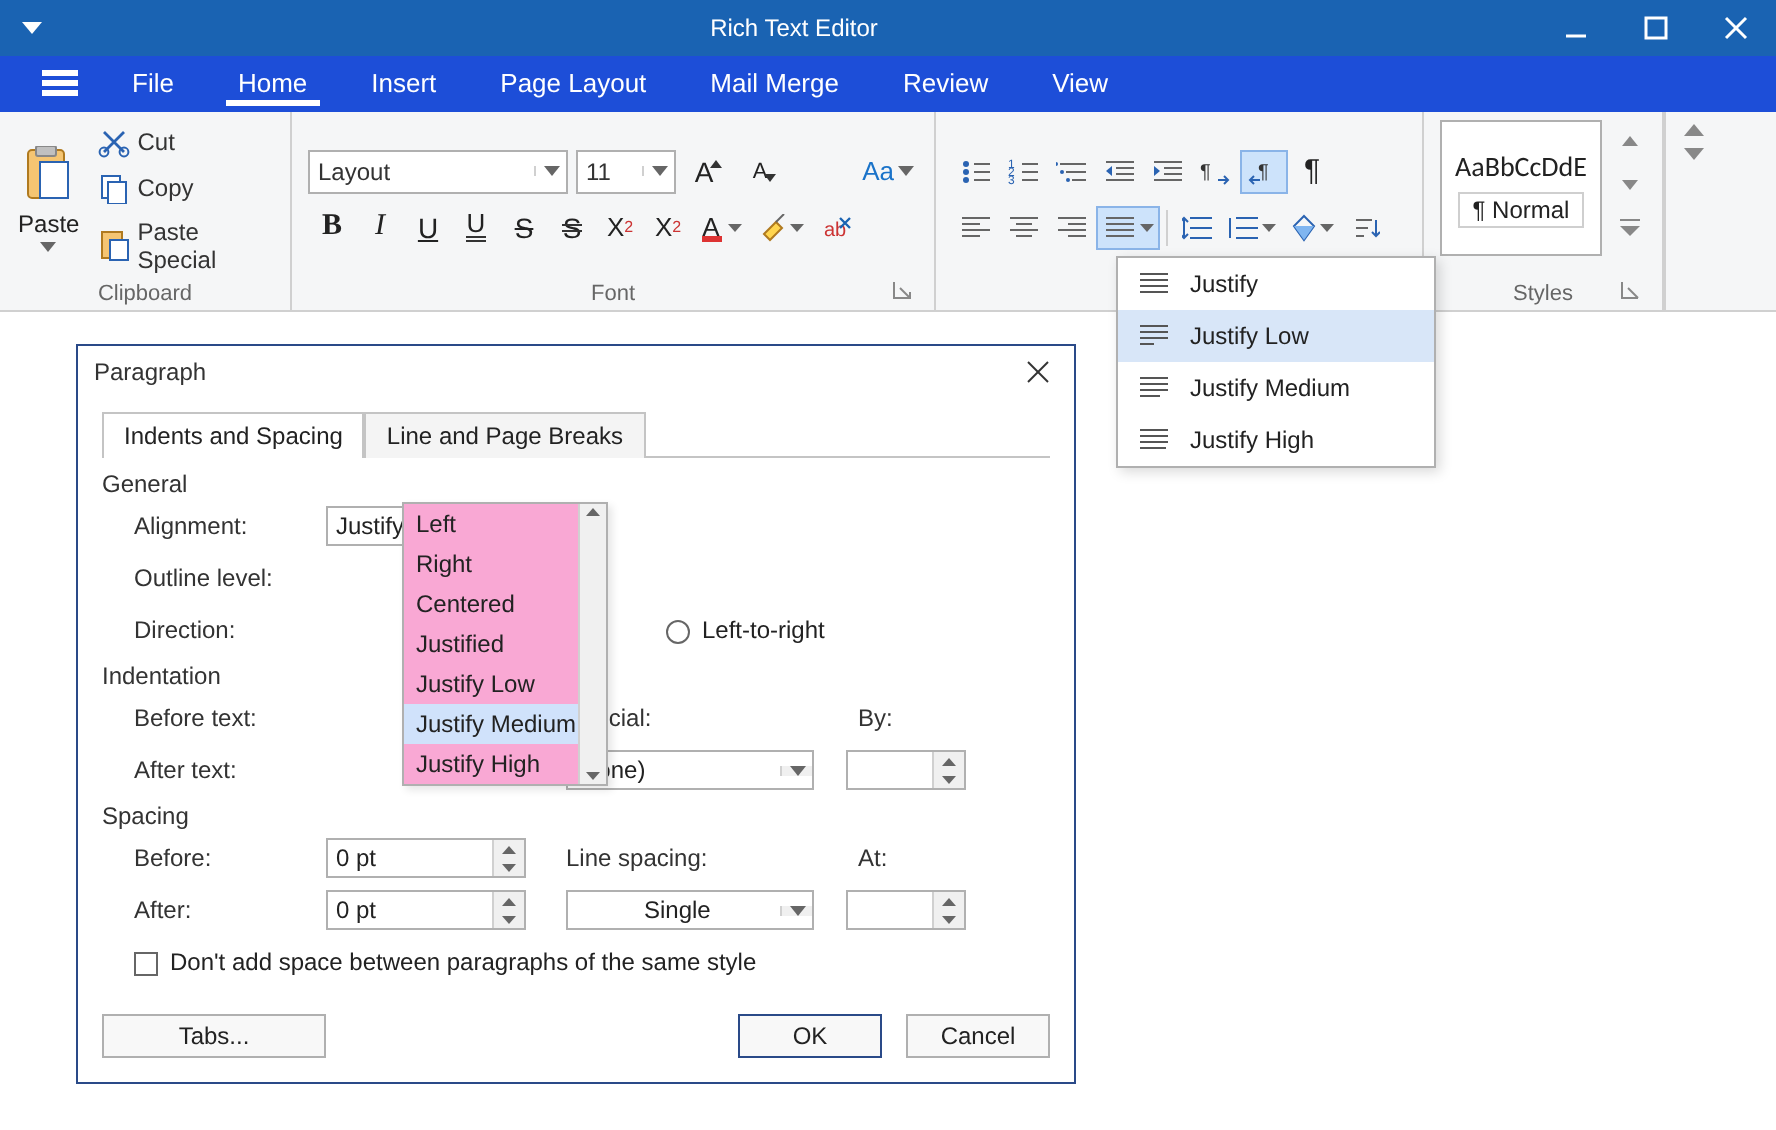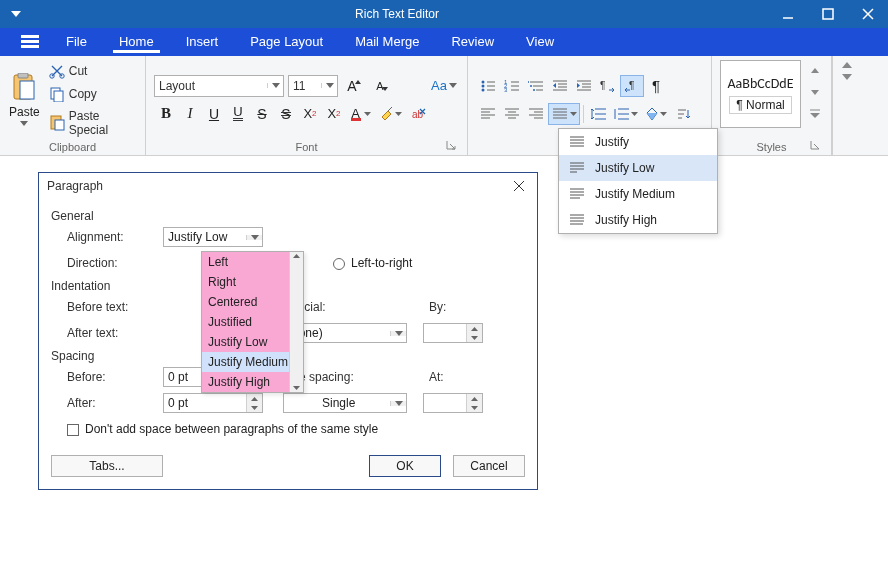--- a/index.html
+++ b/index.html
@@ -527,32 +527,39 @@
   <div class="dlg-title">
     <span style="flex:1;">Paragraph</span>
     <span class="dlg-close">
         <svg width="12" height="12">
           <line x1="1" y1="1" x2="11" y2="11" stroke="#333"></line>
           <line x1="11" y1="1" x2="1" y2="11" stroke="#333"></line>
         </svg>
       </span>
   </div>
   <div class="dlg-body" style="position:relative;">
+    <div class="tabs">
+      <div class="dtab active">Indents and Spacing</div>
+      <div class="dtab">Line and Page Breaks</div>
+    </div>
 
     <div class="section-label">General</div>
     <div class="form-row indent">
       <div class="form-label">Alignment:</div>
       <div class="dlg-combo" style="width:100px;">
         <div class="ctext">Justify Low</div>
         <div class="carrow">
             <svg width="8" height="5">
               <path d="M0 0 L8 0 L4 5 Z" fill="#666"></path>
             </svg>
           </div>
       </div>
+    </div>
+    <div class="form-row indent">
+      <div class="form-label">Outline level:</div>
     </div>
     <div class="form-row indent">
       <div class="form-label">Direction:</div>
       <div style="width:170px;"></div>
       <label><span class="radio"></span><span>Left-to-right</span></label>
     </div>
 
     <div class="section-label">Indentation</div>
     <div class="form-row indent">
       <div class="form-label">Before text:</div>

